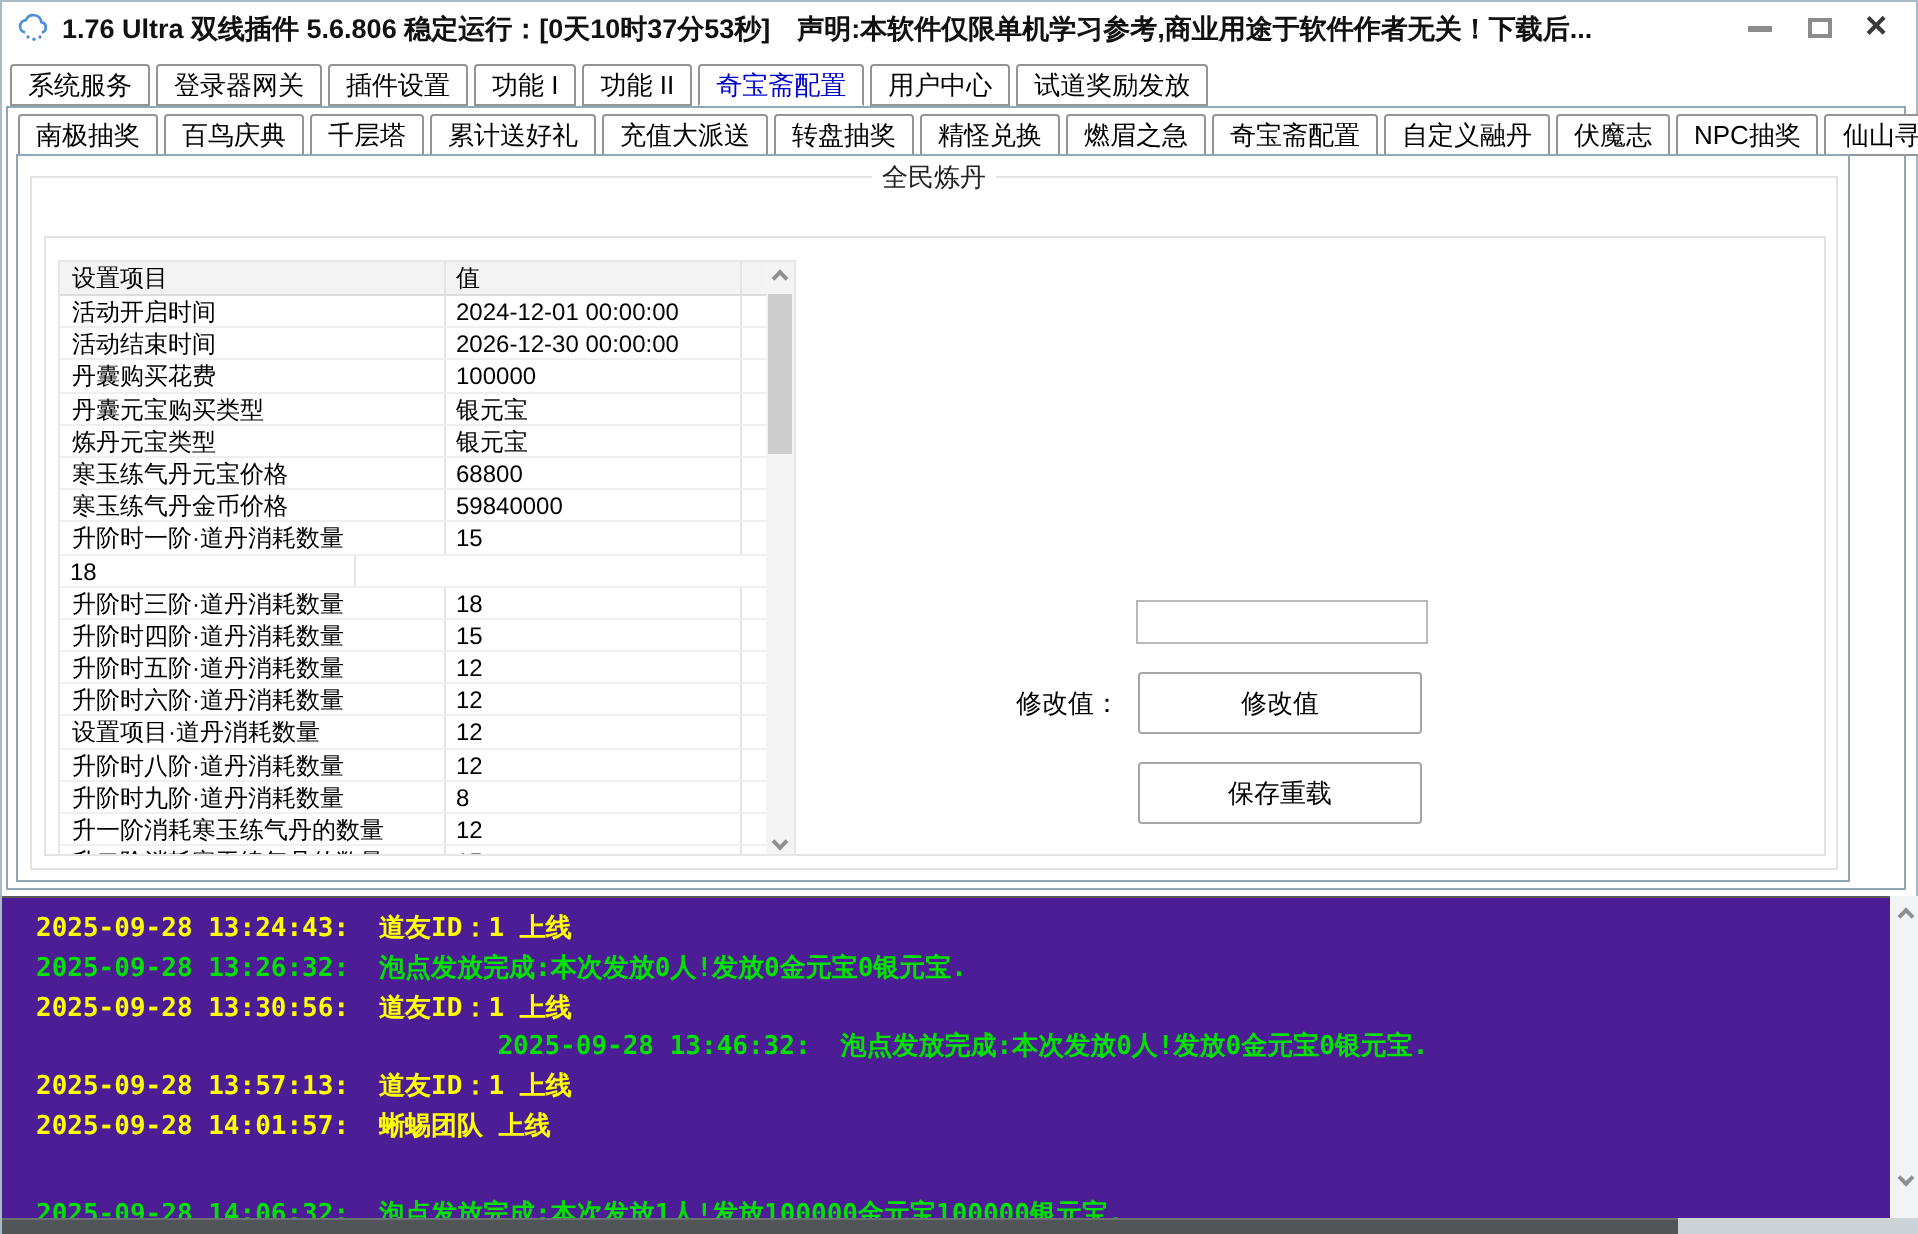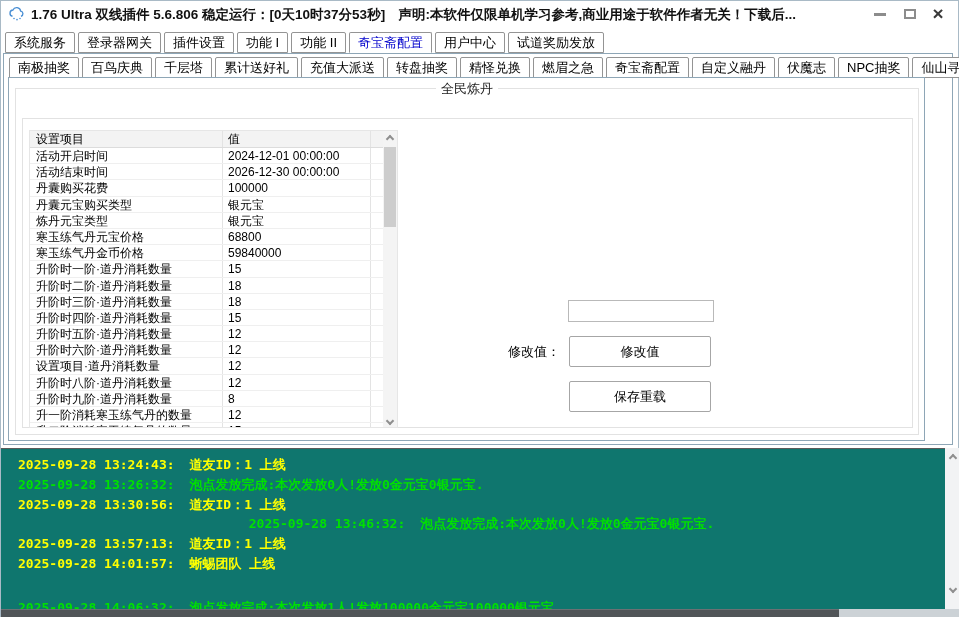--- a/index.html
+++ b/index.html
@@ -48,21 +48,21 @@
   .sb-arrow { position:absolute; left:0; width:14px; height:14px; }
   #tbl-up { top:0; } #tbl-down { bottom:0; }
 
   
   #edit-label { position:absolute; left:497px; top:300px; width:62px; text-align:right; font-size:13px; line-height:21px; color:#000;margin-top:40px; }
   #edit-input { position:absolute; left:567px; top:299px; width:146px; height:22px; border:1px solid #b9b9b9; background:#fff; font-size:13px; padding:0 4px; outline:none; }
   .panel-btn { position:absolute; left:568px; width:142px; height:31px; background:#fff; border:1px solid #a6a6a6; border-radius:2px; font-size:13px; color:#000; display:flex; align-items:center; justify-content:center; cursor:pointer; }
   #btn-modify { top:335px; } #btn-save { top:380px; }
 
   
-  #console { position:absolute; left:0; top:447px; width:944px; height:161px; background:#0f766e; border-top:1px solid #5a5a5a; overflow:hidden; padding:6px 0 0 17px; }
+  #console { position:absolute; left:0; top:447px; width:944px; height:161px; background:#4c1d95; border-top:1px solid #5a5a5a; overflow:hidden; padding:6px 0 0 17px; }
   .cline { height:19.8px; line-height:19.8px; font-family:"DejaVu Sans Mono","Liberation Mono",monospace; font-size:13px; font-weight:bold; white-space:nowrap; }
   .cline .msg { margin-left:15px; }
   #console-vscroll { position:absolute; left:944px; top:447px; width:15px; height:161px; background:#f2f3f4; }
   #cs-up { top:2px; left:1px; } #cs-down { bottom:14px; left:1px; }
   #hscroll { position:absolute; left:0; top:608px; width:959px; height:9px; background:#ccd2d6; }
   #hscroll .hthumb { position:absolute; left:0; top:0; height:9px; width:838px; background:#515558; border-top:1px solid #6c7073; }
 </style>
 </head>
 <body>
 
@@ -181,21 +181,20 @@
           <div class="tc-fill"></div>
         </div>
 
         <div class="trow">
           <div class="tc-name">升阶时一阶·道丹消耗数量</div>
           <div class="tc-val">15</div>
           <div class="tc-fill"></div>
         </div>
 
         <div class="trow">
-          <div class="tc-name">升阶时二阶·道丹消耗数量</div>
           <div class="tc-val">18</div>
           <div class="tc-fill"></div>
         </div>
 
         <div class="trow">
           <div class="tc-name">升阶时三阶·道丹消耗数量</div>
           <div class="tc-val">18</div>
           <div class="tc-fill"></div>
         </div>
 

